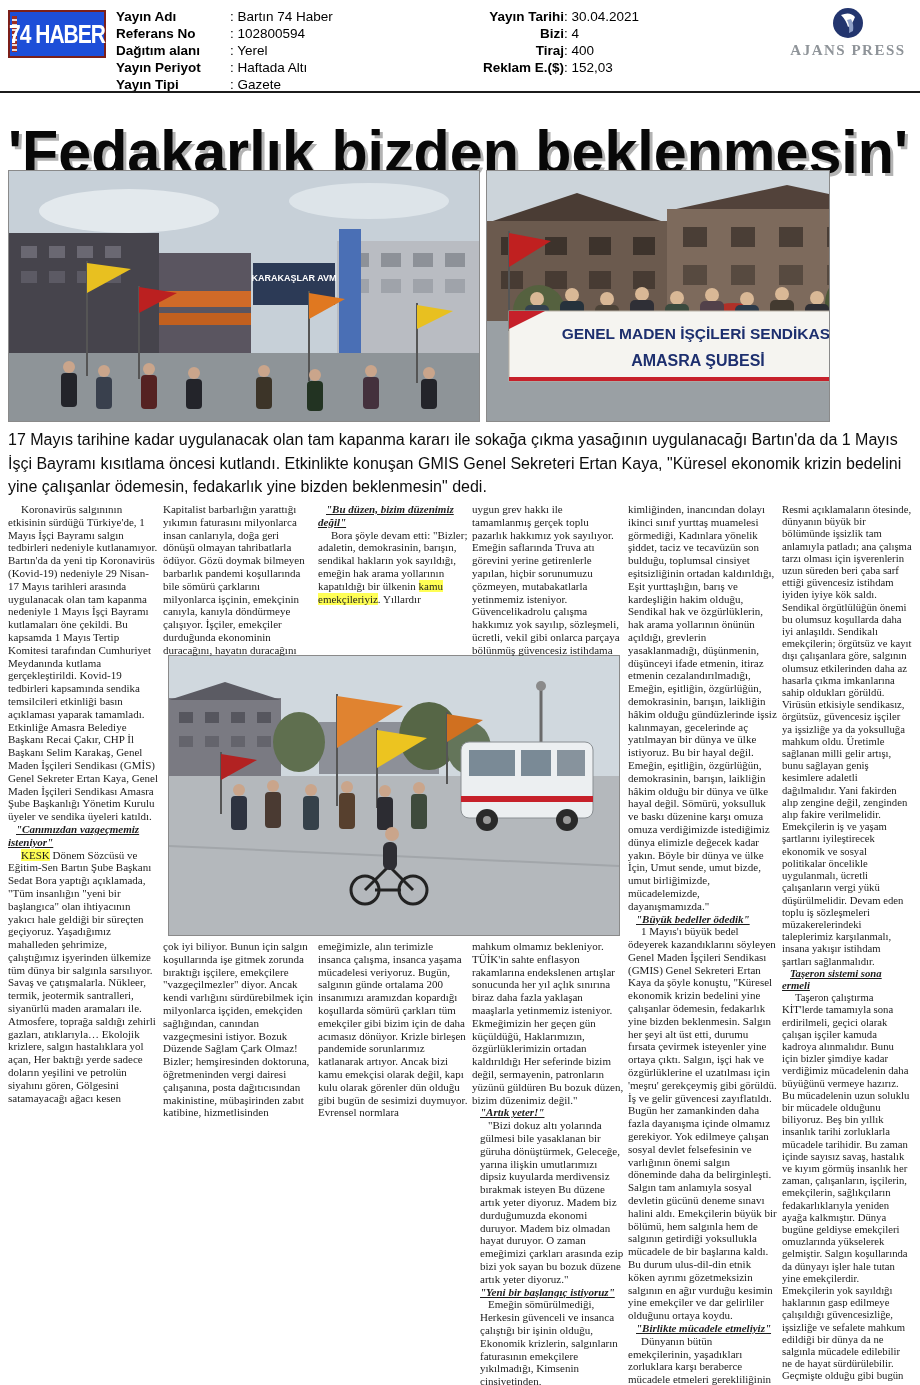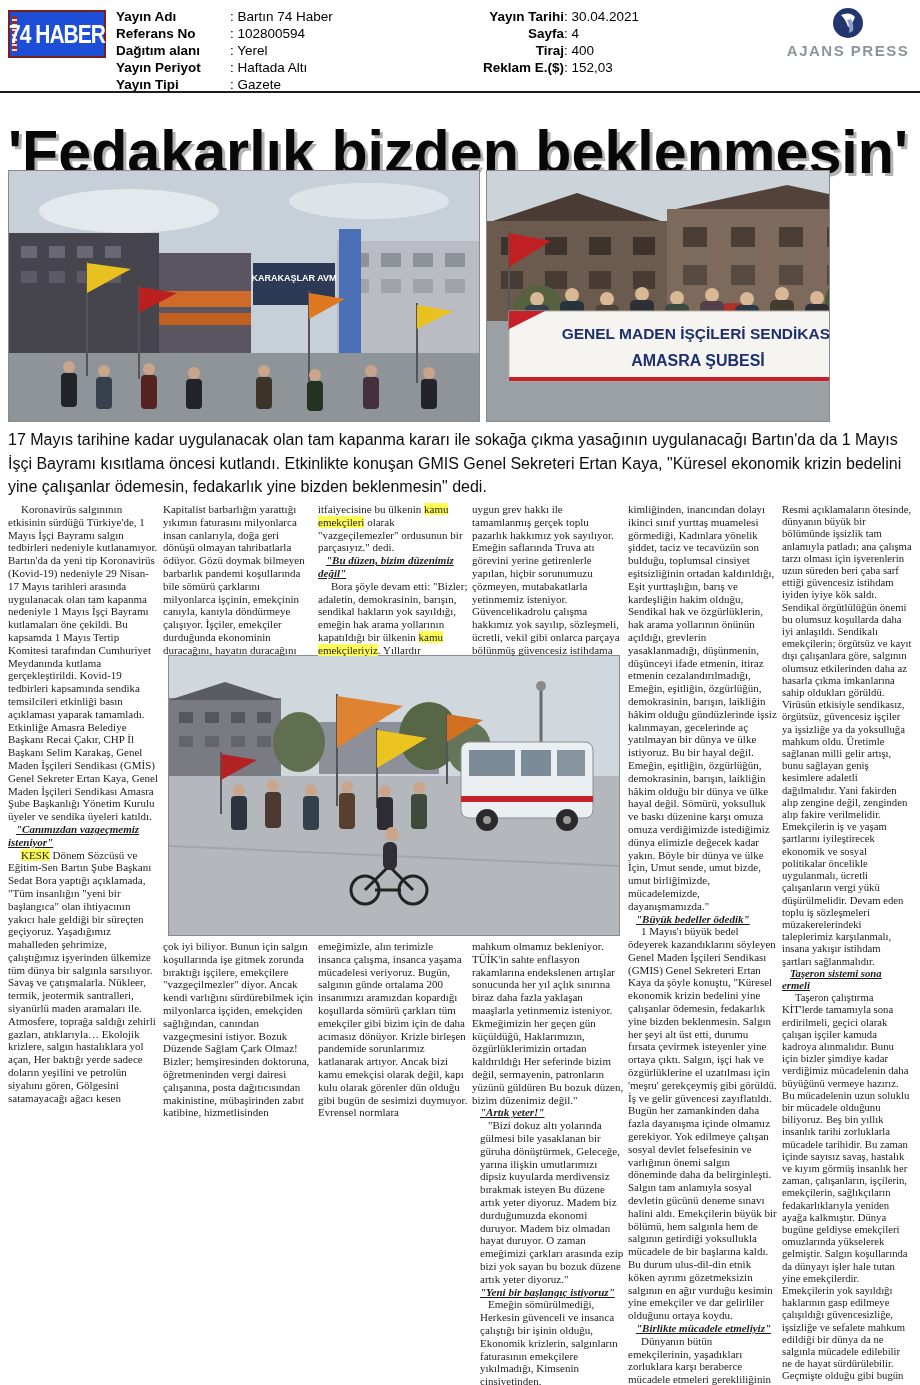--- a/index.html
+++ b/index.html
@@ -12,21 +12,21 @@
     background:#1d4ed8; border:2px solid #7c1f19; display:flex; align-items:center; justify-content:center; }
   .logo-text { font-family:"Liberation Sans", sans-serif; font-weight:bold; color:#fff;
     font-size:21px; letter-spacing:-1px; transform:scaleY(1.25); white-space:nowrap; }
   .logo-stripe { position:absolute; left:2px; top:4px; bottom:4px; width:5px;
     background:repeating-linear-gradient(#9d2c24 0 3px, #e8d9d7 3px 5px); }
   .hrow { position:absolute; left:116px; font-family:"Liberation Sans", sans-serif; font-size:13.5px; color:#000; white-space:nowrap; }
   .hrow-r { left:444px;text-align:right; }
   .flabel { display:inline-block; width:114px; font-weight:bold; }
   .hrow-r .flabel { width:120px; }
   .agency { position:absolute; left:782px; top:6px; width:132px; text-align:center; }
-  .agency-name { font-family:Liberation Sans, sans-serif; font-weight:bold; font-size:15px;
+  .agency-name { font-family:Liberation Serif, serif; font-weight:bold; font-size:15px;
     letter-spacing:1.5px; color:#8f9499; margin-top:2px; white-space:nowrap; }
   .hdr-divider { position:absolute; left:0; top:91px; width:920px; height:2px; background:#1b1b1b; }
 
   
   .headline-wrap { position:absolute; left:4px; top:95px; width:912px; height:74px;margin-top:20px; }
 
   
   .photo { position:absolute; border:1px solid #8a8a8a; overflow:hidden; background:#f0abfc; }
   .photo-left   { left:8px;   top:170px; width:472px; height:252px; }
   .photo-right  { left:486px; top:170px; width:344px; height:252px; }
@@ -63,21 +63,21 @@
   <div class="hrow" style="top:43px">
     <span class="flabel">Dağıtım alanı</span><span class="fval">: Yerel</span></div>
   <div class="hrow" style="top:60px">
     <span class="flabel">Yayın Periyot</span><span class="fval">: Haftada Altı</span></div>
   <div class="hrow" style="top:77px">
     <span class="flabel">Yayın Tipi</span><span class="fval">: Gazete</span></div>
 
   <div class="hrow hrow-r" style="top:9px">
     <span class="flabel">Yayın Tarihi</span><span class="fval">: 30.04.2021</span></div>
   <div class="hrow hrow-r" style="top:26px">
-    <span class="flabel">Sayfa</span><span class="fval">: 4</span></div>
+    <span class="flabel">Bizi</span><span class="fval">: 4</span></div>
   <div class="hrow hrow-r" style="top:43px">
     <span class="flabel">Tiraj</span><span class="fval">: 400</span></div>
   <div class="hrow hrow-r" style="top:60px">
     <span class="flabel">Reklam E.($)</span><span class="fval">: 152,03</span></div>
 
   <div class="agency">
     <svg width="34" height="34" viewBox="0 0 34 34" style="display:block;margin:0 auto;">
       <circle cx="17" cy="17" r="15" fill="#23356e"></circle>
       <path d="M10 9 q9 -4 14 2 q-3 8 -7 10 q-2 -7 -7 -12 z" fill="#ffffff"></path>
       <path d="M16 14 q3 6 2 13 l4 -2 q1 -7 -2 -12 z" fill="#8fa0c8"></path>
@@ -306,21 +306,20 @@
       <p class="bh">"Canımızdan vazgeçmemiz isteniyor"</p>
       <p class="bp"><mark>KESK</mark> Dönem Sözcüsü ve Eğitim-Sen Bartın Şube Başkanı Sedat Bora yaptığı açıklamada, "Tüm insanlığın "yeni bir başlangıca" olan ihtiyacının yakıcı hale geldiği bir süreçten geçiyoruz. Yaşadığımız mahalleden şehrimize, çalıştığımız işyerinden ülkemize tüm dünya bir salgınla sarsılıyor. Savaş ve çatışmalarla. Nükleer, termik, jeotermik santralleri, siyanürlü maden aramaları ile. Atmosfere, toprağa saldığı zehirli gazları, atıklarıyla… Ekolojik krizlere, salgın hastalıklara yol açan, Her baktığı yerde sadece doların yeşilini ve petrolün siyahını gören, Gölgesini satamayacağı ağacı kesen</p>
     </div>
   <div class="col" style="left:163px; top:503px; width:150px; height:154px;">
       <p class="bp nind">Kapitalist barbarlığın yarattığı yıkımın faturasını milyonlarca insan canlarıyla, doğa geri dönüşü olmayan tahribatlarla ödüyor. Gözü doymak bilmeyen barbarlık pandemi koşullarında bile sömürü çarklarını milyonlarca işçinin, emekçinin canıyla, kanıyla döndürmeye çalışıyor. İşçiler, emekçiler durduğunda ekonominin duracağını, hayatın duracağını</p>
     </div>
   <div class="col" style="left:163px; top:940px; width:150px; height:445px;">
       <p class="bp nind">çok iyi biliyor. Bunun için salgın koşullarında işe gitmek zorunda bıraktığı işçilere, emekçilere "vazgeçilmezler" diyor. Ancak kendi varlığını sürdürebilmek için milyonlarca işçiden, emekçiden sağlığından, canından vazgeçmesini istiyor. Bozuk Düzende Sağlam Çark Olmaz! Bizler; hemşiresinden doktoruna, öğretmeninden vergi dairesi çalışanına, posta dağıtıcısından makinistine, mübaşirinden zabıt katibine, hizmetlisinden</p>
     </div>
   <div class="col" style="left:318px; top:503px; width:150px; height:154px;">
-      <p class="bp nind">itfaiyecisine bu ülkenin <mark>kamu emekçileri</mark> olarak "vazgeçilemezler" ordusunun bir parçasıyız." dedi.</p>
       <p class="bh">"Bu düzen, bizim düzenimiz değil"</p>
       <p class="bp">Bora şöyle devam etti: "Bizler; adaletin, demokrasinin, barışın, sendikal hakların yok sayıldığı, emeğin hak arama yollarının kapatıldığı bir ülkenin <mark>kamu emekçileriyiz</mark>. Yıllardır</p>
     </div>
   <div class="col" style="left:318px; top:940px; width:150px; height:445px;">
       <p class="bp nind">emeğimizle, alın terimizle insanca çalışma, insanca yaşama mücadelesi veriyoruz. Bugün, salgının günde ortalama 200 insanımızı aramızdan kopardığı koşullarda sömürü çarkları tüm emekçiler gibi bizim için de daha acımasız dönüyor. Krizle birleşen pandemide sorunlarımız katlanarak artıyor. Ancak bizi kamu emekçisi olarak değil, kapı kulu olarak görenler dün olduğu gibi bugün de sesimizi duymuyor. Evrensel normlara</p>
     </div>
   <div class="col" style="left:472px; top:940px; width:152px; height:445px;">
       <p class="bp nind">mahkum olmamız bekleniyor. TÜİK'in sahte enflasyon rakamlarına endekslenen artışlar sonucunda her yıl açlık sınırına biraz daha fazla yaklaşan maaşlarla yetinmemiz isteniyor. Ekmeğimizin her geçen gün küçüldüğü, Haklarımızın, özgürlüklerimizin ortadan kaldırıldığı Her seferinde bizim değil, sermayenin, patronların yüzünü güldüren Bu bozuk düzen, bizim düzenimiz değil."</p>
       <p class="bh">"Artık yeter!"</p>
       <p class="bp bq">"Bizi dokuz altı yolarında gülmesi bile yasaklanan bir güruha dönüştürmek, Geleceğe, yarına ilişkin umutlarımızı dipsiz kuyularda merdivensiz bırakmak isteyen Bu düzene artık yeter diyoruz. Madem biz durduğumuzda ekonomi duruyor. Madem biz olmadan hayat duruyor. O zaman emeğimizi çarkları arasında ezip bizi yok sayan bu bozuk düzene artık yeter diyoruz."</p>

